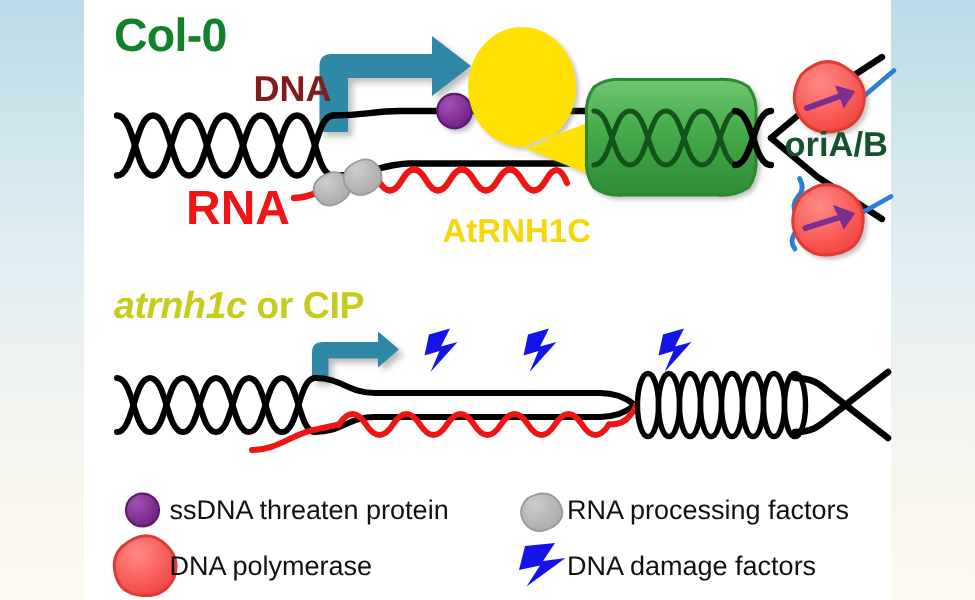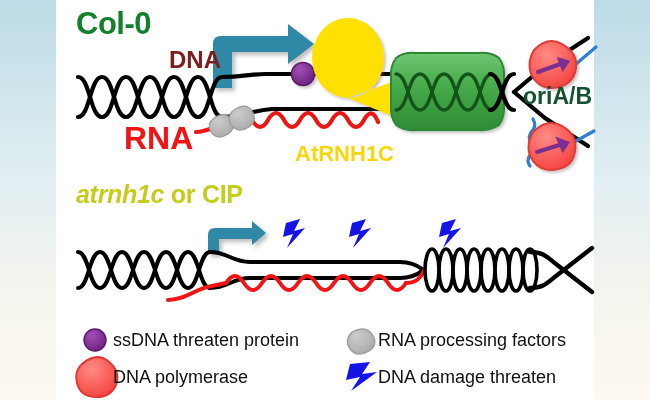--- a/index.html
+++ b/index.html
@@ -10,21 +10,21 @@
     position:relative;
   }
   #stage{position:absolute;inset:0;width:650px;height:400px;}
   .edge{position:absolute;top:0;height:400px;width:56px;pointer-events:none;}
   .edge.left{left:0;background:linear-gradient(to bottom,#bcdbe6 0%,#cfe5ec 22%,#e2eff3 45%,#f4f4ee 72%,#fdf9f0 100%);}
   .edge.right{right:0;background:linear-gradient(to bottom,#bcdbe6 0%,#cfe5ec 22%,#e2eff3 45%,#f4f4ee 72%,#fdf9f0 100%);}
   .canvas{position:absolute;left:56px;top:0;width:538px;height:400px;background:#ffffff;}
   svg.art{position:absolute;left:0;top:0;width:650px;height:400px;}
   .lbl{position:absolute;white-space:nowrap;font-weight:bold;line-height:1;}
   #title-col0{left:76px;top:8px;font-size:31px;color:#11812b;letter-spacing:-0.5px;}
-  #title-mut{left:76px;top:182px;font-size:25px;color:#c6cc1c;letter-spacing:-0.3px;}
+  #title-mut{left:76px;top:192px;font-size:25px;color:#c6cc1c;letter-spacing:-0.3px;}
   #title-mut .ital{font-style:italic;}
   #lbl-dna{left:128px;top:48px;font-size:24px;color:#7f1d1d;margin-left:41px;}
   #lbl-rna{left:88px;top:122px;font-size:32px;color:#f01414;margin-left:36px;}
   #lbl-gyr{left:370px;top:26px;font-size:24px;color:#11812b;}
   #lbl-rnh{left:295px;top:143px;font-size:22px;color:#f5d70a;}
   #lbl-ori{left:523px;top:85px;font-size:23px;color:#14532d;}
   .legtxt{position:absolute;font-size:18px;color:#111111;white-space:nowrap;line-height:1;}
   #leg-t-0{left:113px;top:331px;}
   #leg-t-1{left:378px;top:331px;}
   #leg-t-2{left:113px;top:368px;}
@@ -193,15 +193,15 @@
   <div class="lbl" id="title-mut"><span class="ital">atrnh1c</span><span> or CIP</span></div>
 
   <div class="lbl" id="lbl-dna">DNA</div>
   <div class="lbl" id="lbl-rna">RNA</div>
   <div class="lbl" id="lbl-rnh">AtRNH1C</div>
   <div class="lbl" id="lbl-ori">oriA/B</div>
 
   <div class="legtxt" id="leg-t-0">ssDNA threaten protein</div>
   <div class="legtxt" id="leg-t-2">DNA polymerase</div>
   <div class="legtxt" id="leg-t-1">RNA processing factors</div>
-  <div class="legtxt" id="leg-t-3">DNA damage threaten</div>
+  <div class="legtxt" id="leg-t-3">DNA damage factors</div>
 
 </div>
 
 </body></html>

